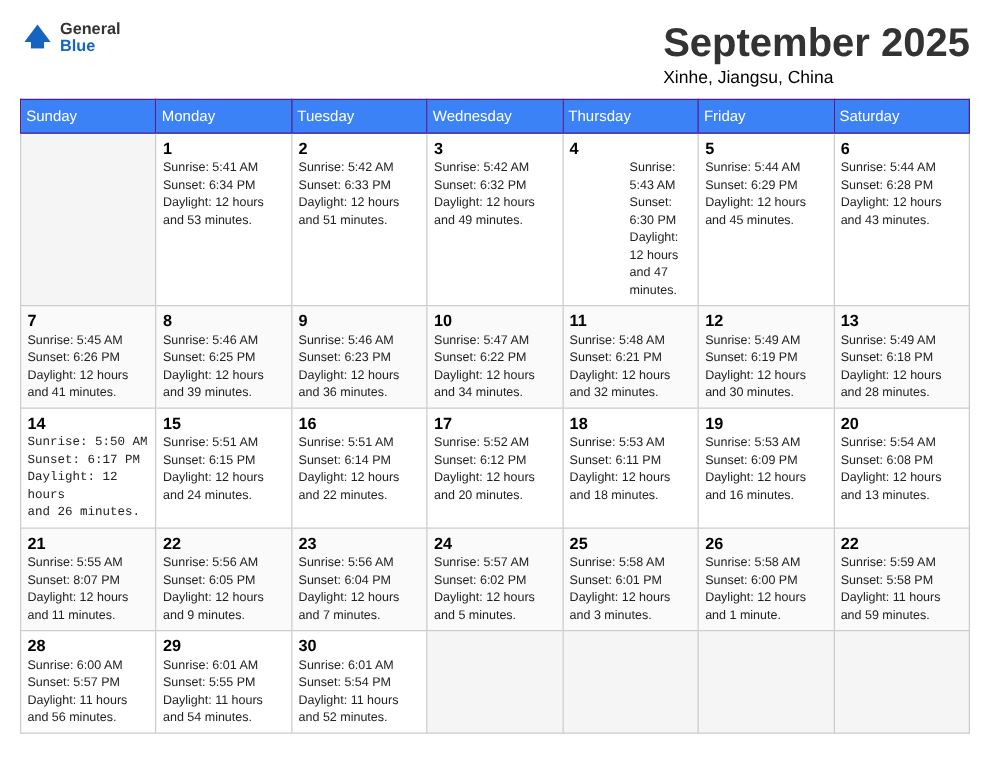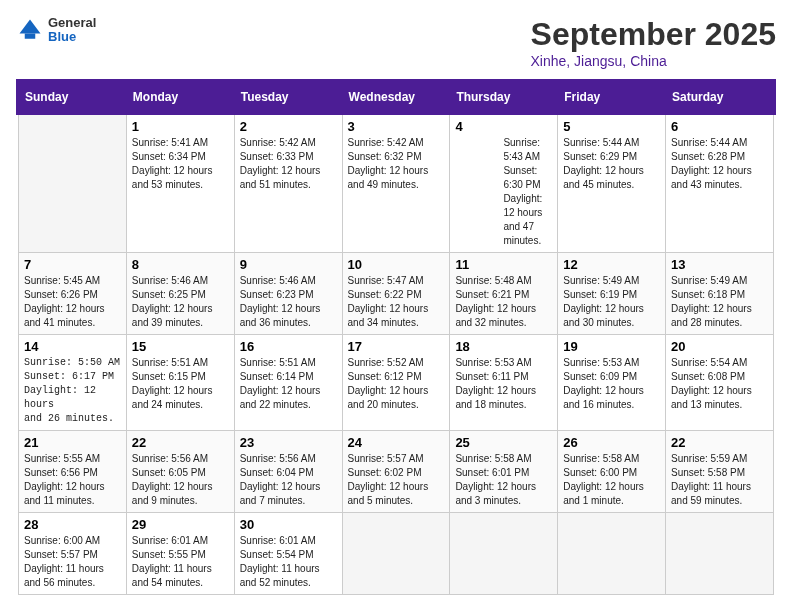--- a/index.html
+++ b/index.html
@@ -34,35 +34,35 @@
     }
     .title-block {
     }
     .month-title {
       font-size: 32px;
       font-weight: bold;
       color: #333;
     }
     .location {
       font-size: 14px;
-      color: #4c1d95;
+      color: #000000;
     }
     table {
       width: 100%;
       border-collapse: collapse;
       font-size: 11px;
     }
     thead tr th {
-      background-color: #4c1d95;
+      background-color: #3b82f6;
       color: #fff;
       padding: 6px 4px;
       text-align: left;
       font-size: 12px;
-      font-weight: bold;
-      border: 5px solid #4c1d95;
+      font-weight: normal;
+      border: 1px solid #4c1d95;
     }
     tbody tr td {
       border: 1px solid #ccc;
       padding: 4px 5px;
       vertical-align: top;
       width: calc(100% / 7);
       height: 80px;
     }
     .day-num {
       font-weight: bold;
@@ -261,21 +261,21 @@
           <div class="day-info" style="white-space: pre-line;">Sunrise: 5:54 AM
 Sunset: 6:08 PM
 Daylight: 12 hours
 and 13 minutes.</div>
         </td>
       </tr>
       <tr>
         <td>
           <span class="day-num">21</span>
           <div class="day-info" style="white-space: pre-line;">Sunrise: 5:55 AM
-Sunset: 6:56 PM
+Sunset: 8:07 PM
 Daylight: 12 hours
 and 11 minutes.</div>
         </td>
         <td>
           <span class="day-num">22</span>
           <div class="day-info" style="white-space: pre-line;">Sunrise: 5:56 AM
 Sunset: 6:05 PM
 Daylight: 12 hours
 and 9 minutes.</div>
         </td>

